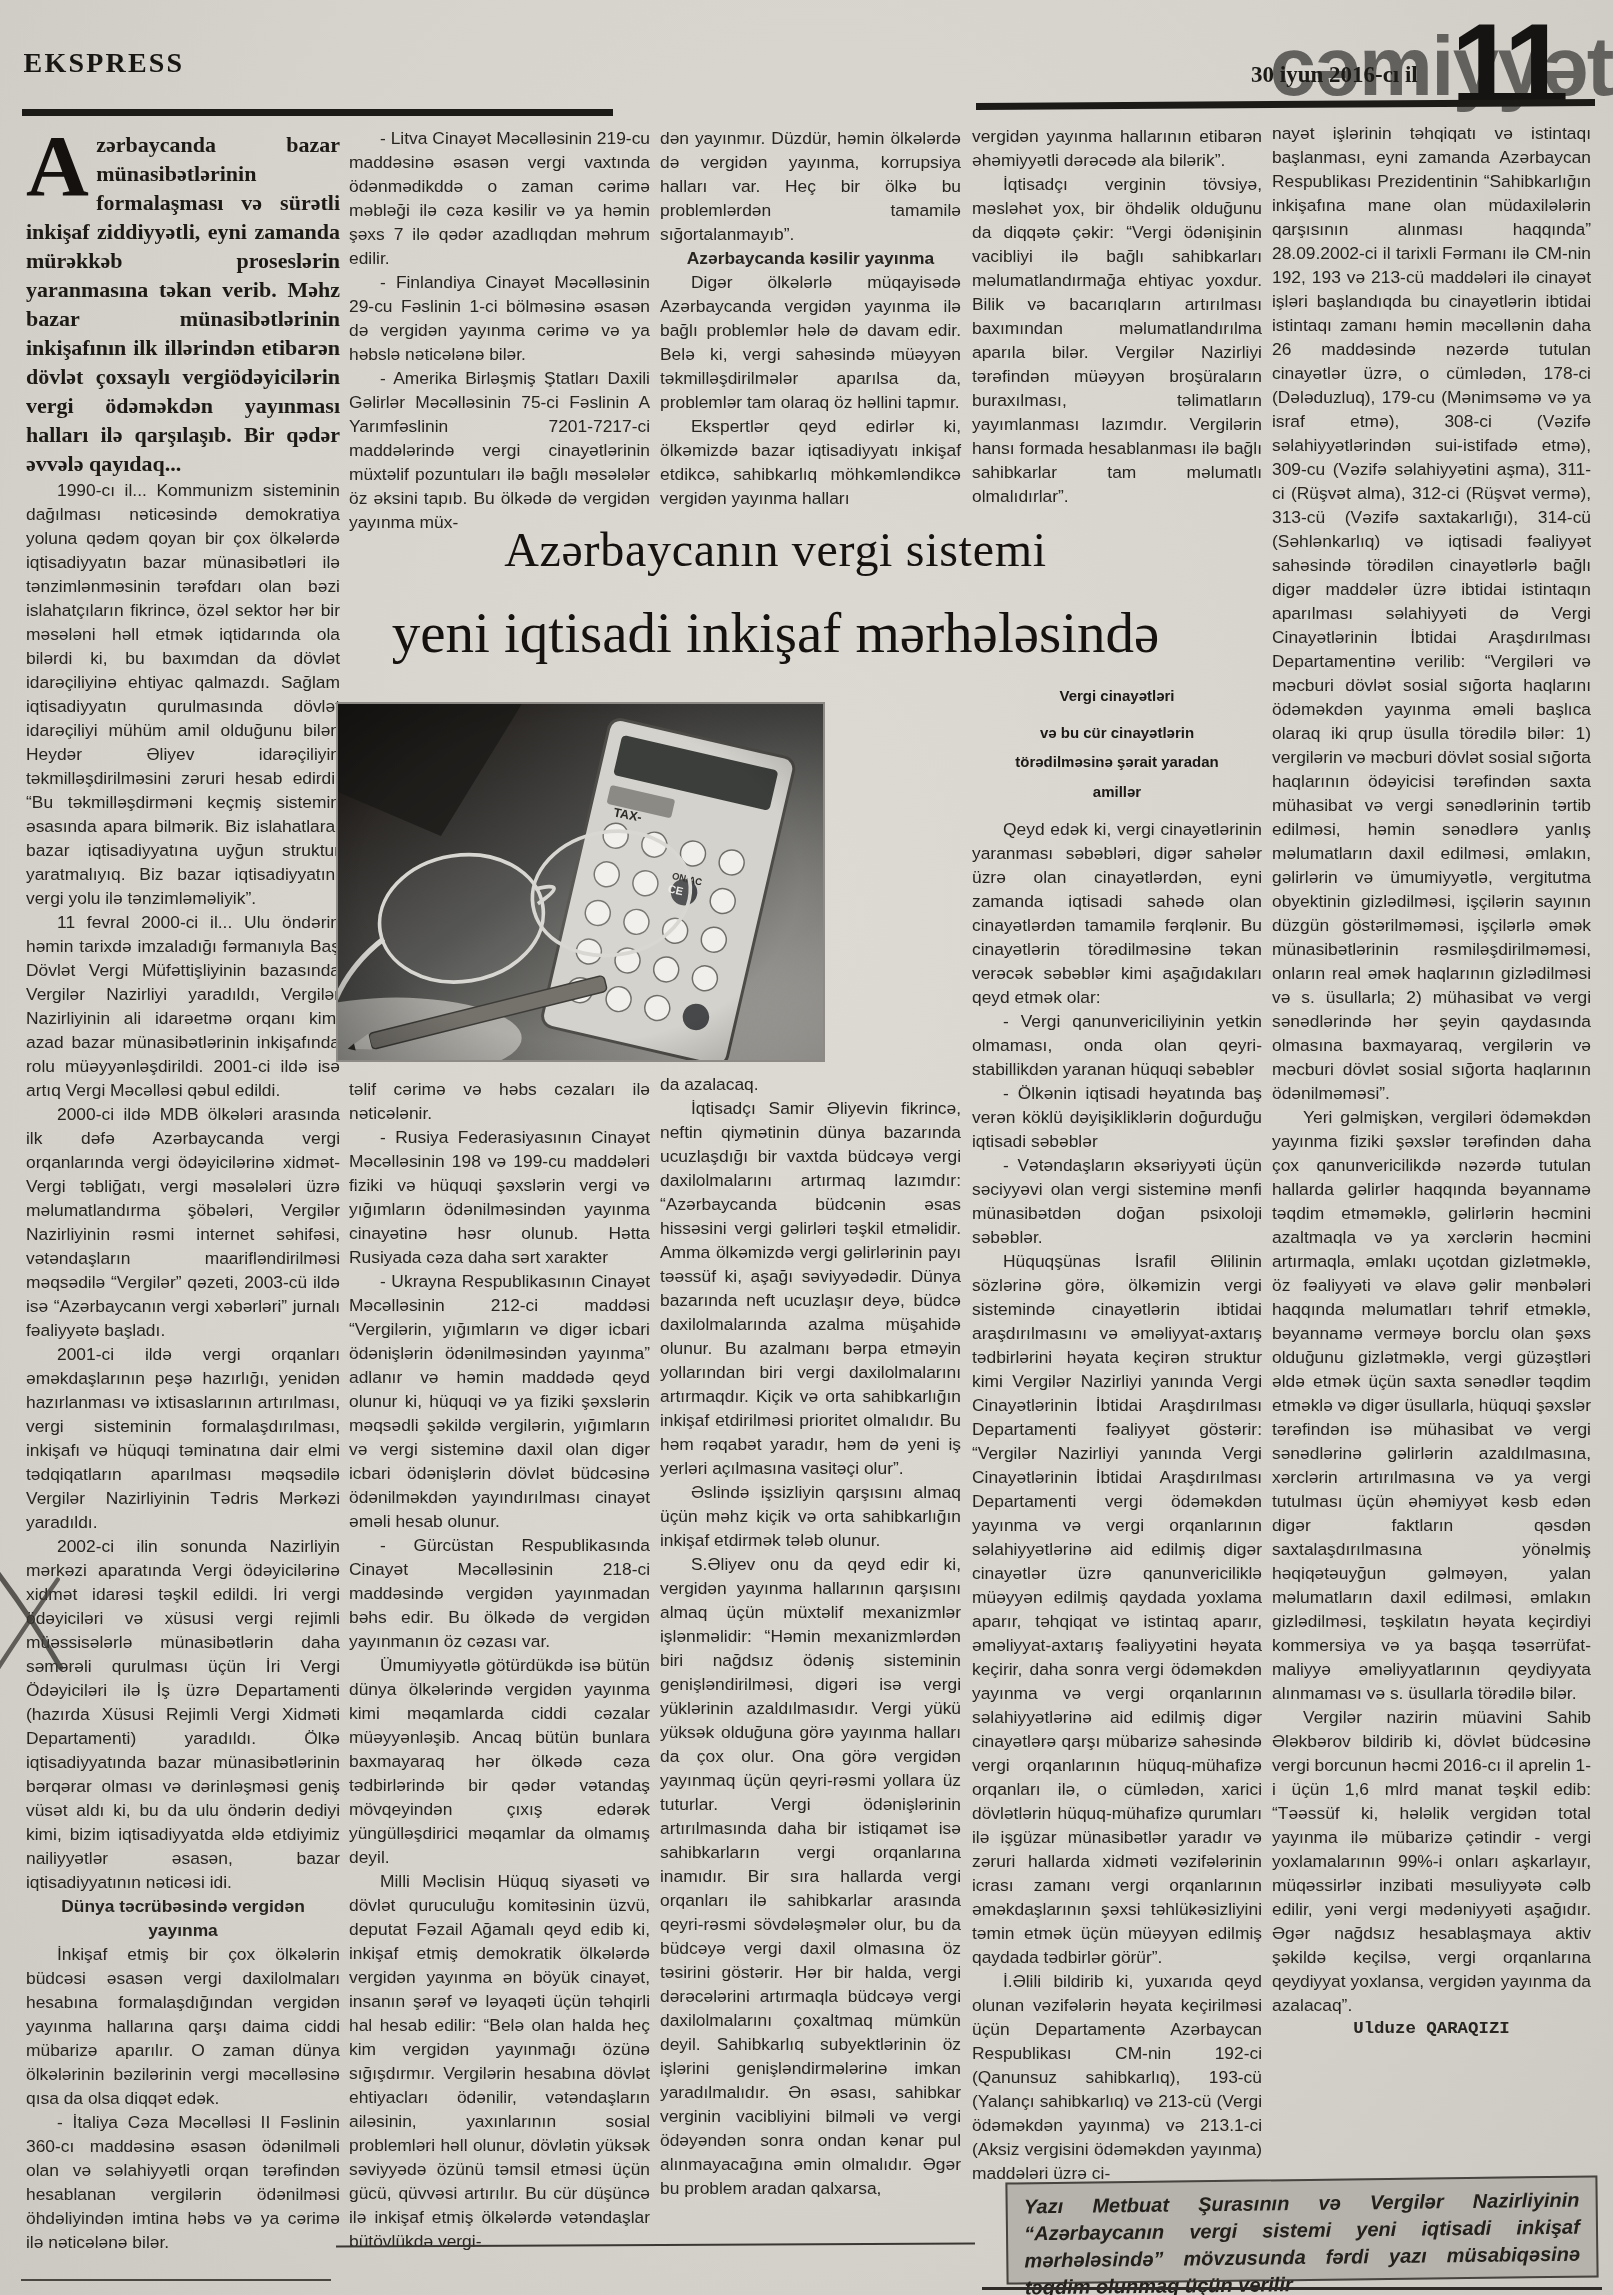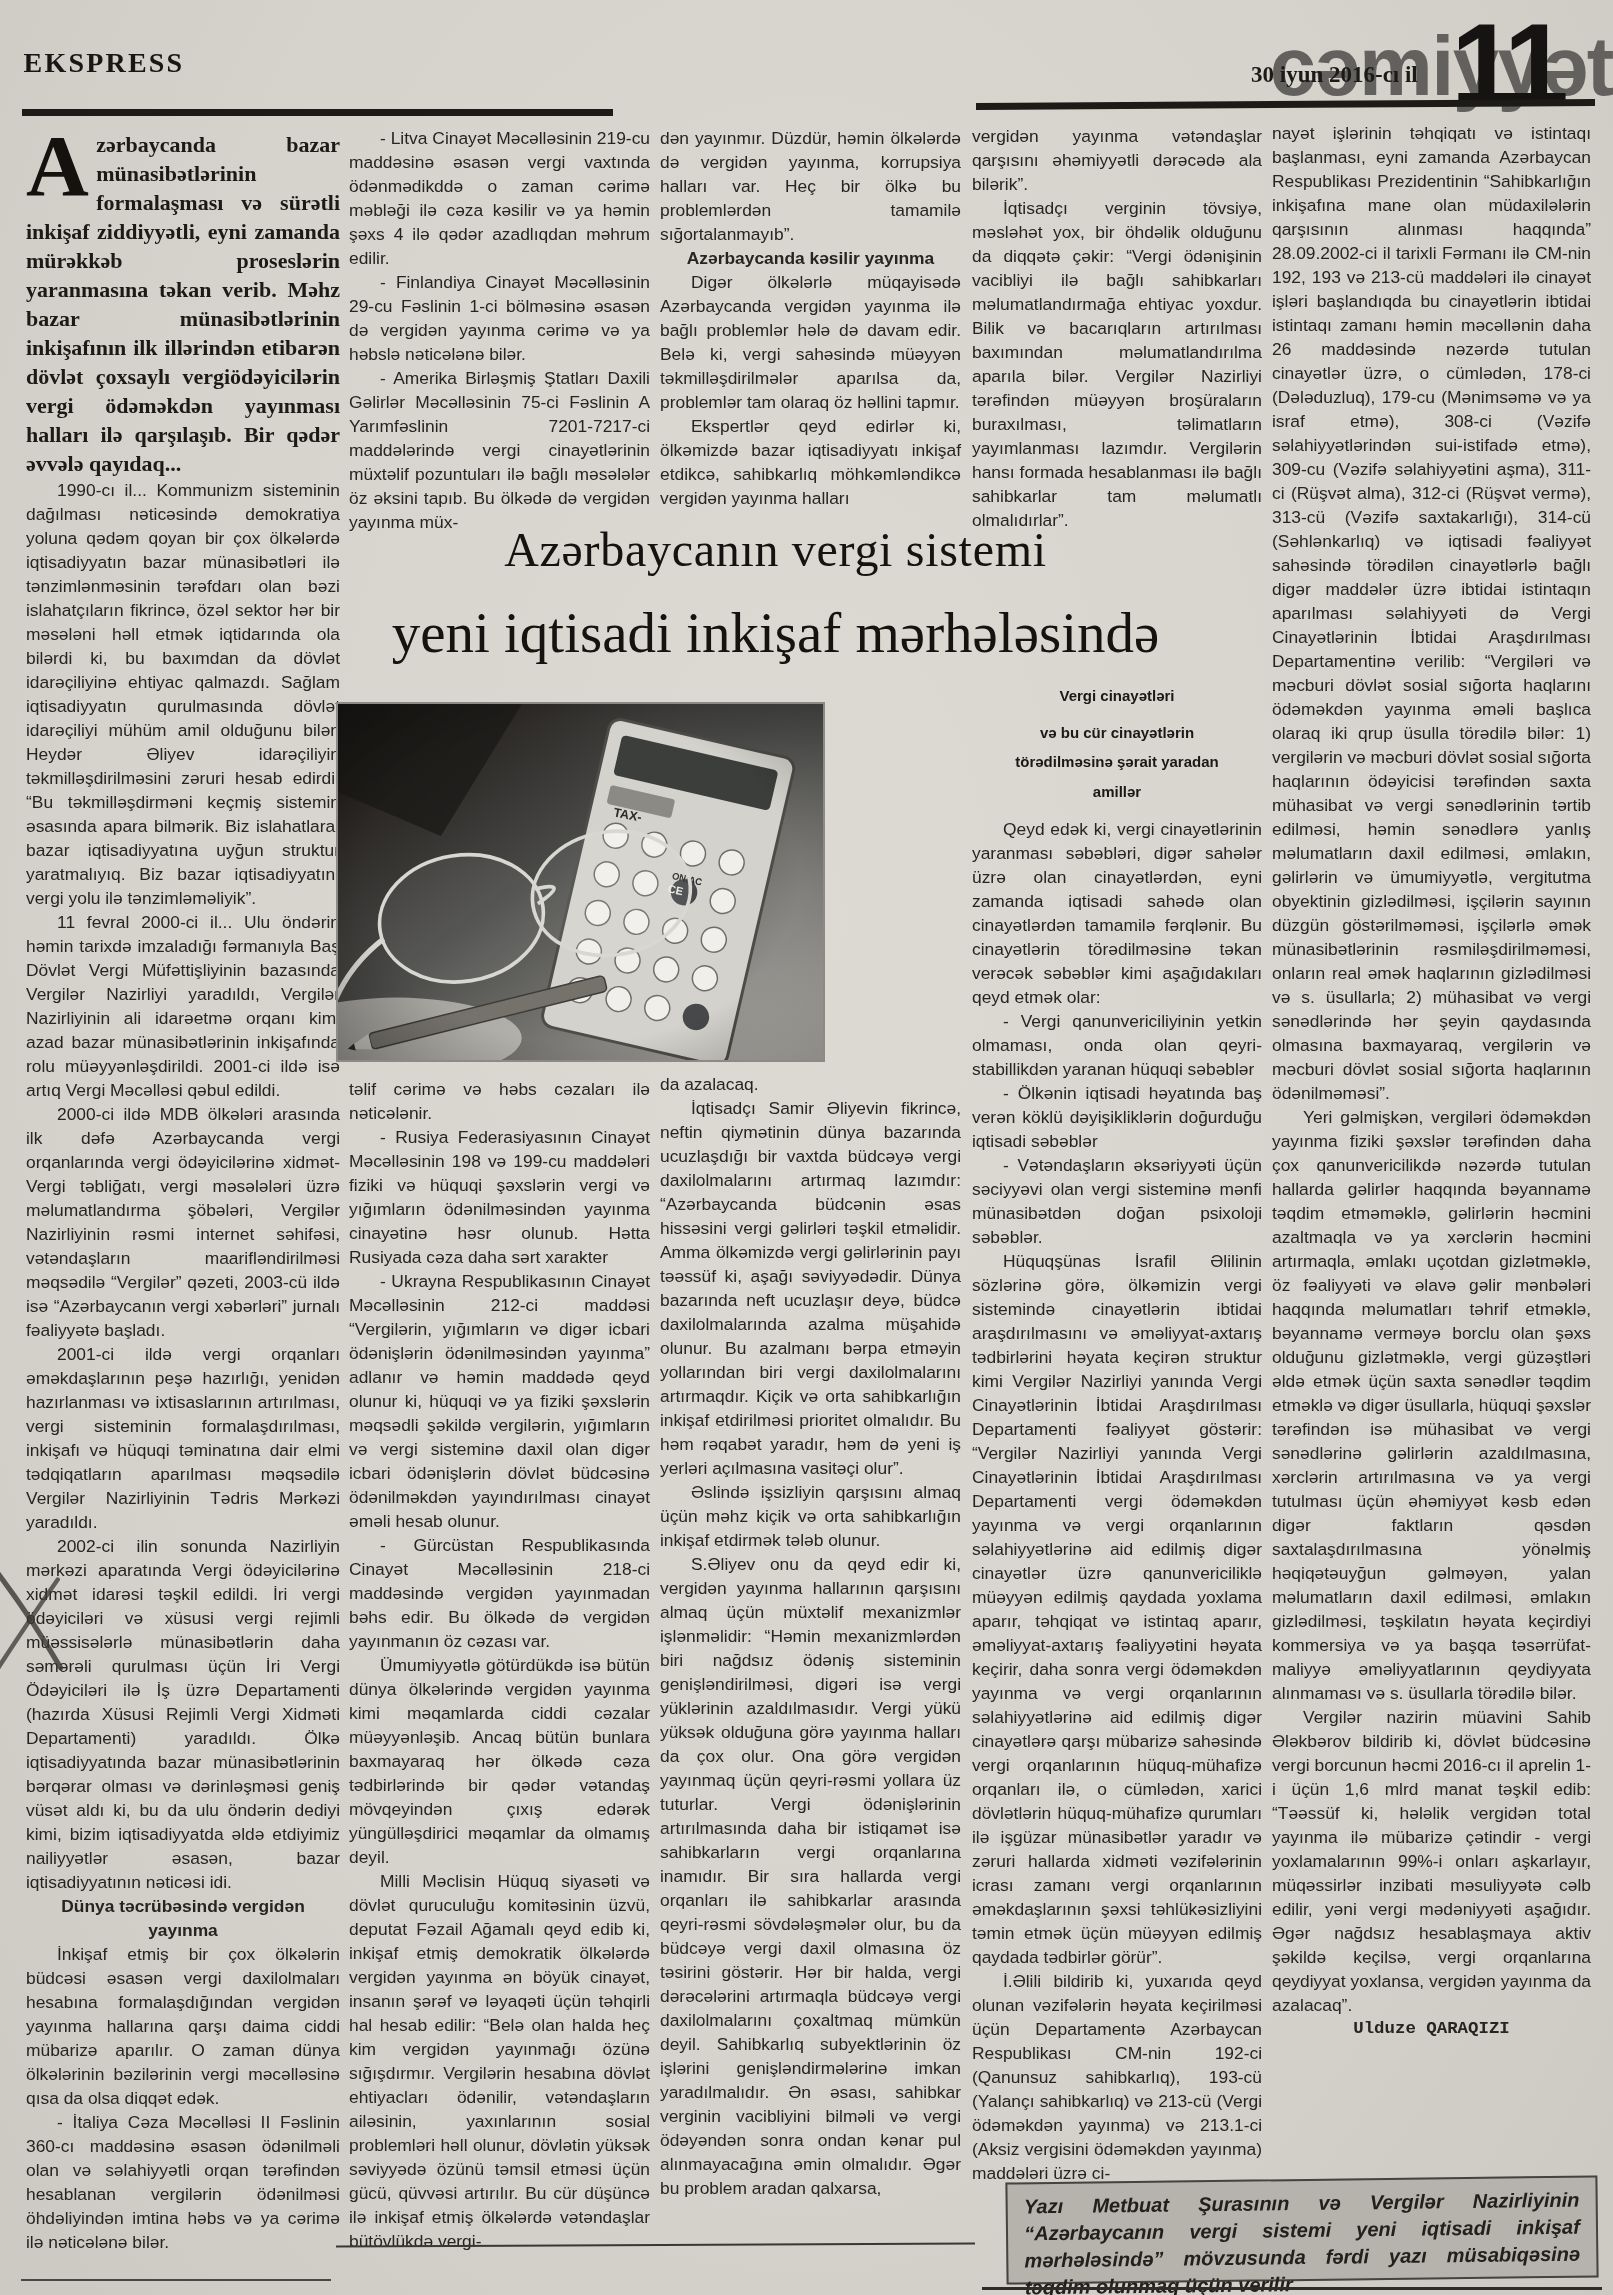--- a/index.html
+++ b/index.html
@@ -81,34 +81,34 @@
     <p class="in">11 fevral 2000-ci il... Ulu öndərin həmin tarixdə imzaladığı fərmanıyla Baş Dövlət Vergi Müfəttişliyinin bazasında Vergilər Nazirliyi yaradıldı, Vergilər Nazirliyinin ali idarəetmə orqanı kimi azad bazar münasibətlərinin inkişafında rolu müəyyənləşdirildi. 2001-ci ildə isə artıq Vergi Məcəlləsi qəbul edildi.</p>
     <p class="in">2000-ci ildə MDB ölkələri arasında ilk dəfə Azərbaycanda vergi orqanlarında vergi ödəyicilərinə xidmət-Vergi təbliğatı, vergi məsələləri üzrə məlumatlandırma şöbələri, Vergilər Nazirliyinin rəsmi internet səhifəsi, vətəndaşların maarifləndirilməsi məqsədilə “Vergilər” qəzeti, 2003-cü ildə isə “Azərbaycanın vergi xəbərləri” jurnalı fəaliyyətə başladı.</p>
     <p class="in">2001-ci ildə vergi orqanları əməkdaşlarının peşə hazırlığı, yenidən hazırlanması və ixtisaslarının artırılması, vergi sisteminin formalaşdırılması, inkişafı və hüquqi təminatına dair elmi tədqiqatların aparılması məqsədilə Vergilər Nazirliyinin Tədris Mərkəzi yaradıldı.</p>
     <p class="in">2002-ci ilin sonunda Nazirliyin mərkəzi aparatında Vergi ödəyicilərinə xidmət idarəsi təşkil edildi. İri vergi ödəyiciləri və xüsusi vergi rejimli müəssisələrlə münasibətlərin daha səmərəli qurulması üçün İri Vergi Ödəyiciləri ilə İş üzrə Departamenti (hazırda Xüsusi Rejimli Vergi Xidməti Departamenti) yaradıldı. Ölkə iqtisadiyyatında bazar münasibətlərinin bərqərar olması və dərinləşməsi geniş vüsət aldı ki, bu da ulu öndərin dediyi kimi, bizim iqtisadiyyatda əldə etdiyimiz nailiyyətlər əsasən, bazar iqtisadiyyatının nəticəsi idi.</p>
     <p class="sub">Dünya təcrübəsində vergidən yayınma</p>
     <p class="in">İnkişaf etmiş bir çox ölkələrin büdcəsi əsasən vergi daxilolmaları hesabına formalaşdığından vergidən yayınma hallarına qarşı daima ciddi mübarizə aparılır. O zaman dünya ölkələrinin bəzilərinin vergi məcəlləsinə qısa da olsa diqqət edək.</p>
     <p class="in">- İtaliya Cəza Məcəlləsi II Fəslinin 360-cı maddəsinə əsasən ödənilməli olan və səlahiyyətli orqan tərəfindən hesablanan vergilərin ödənilməsi öhdəliyindən imtina həbs və ya cərimə ilə nəticələnə bilər.</p>
   </div>
 
   <div class="abs col c2a">
-    <p class="in">- Litva Cinayət Məcəlləsinin 219-cu maddəsinə əsasən vergi vaxtında ödənmədikddə o zaman cərimə məbləği ilə cəza kəsilir və ya həmin şəxs 4 ilə qədər azadlıqdan məhrum edilir.</p>
+    <p class="in">- Litva Cinayət Məcəlləsinin 219-cu maddəsinə əsasən vergi vaxtında ödənmədikddə o zaman cərimə məbləği ilə cəza kəsilir və ya həmin şəxs 7 ilə qədər azadlıqdan məhrum edilir.</p>
     <p class="in">- Finlandiya Cinayət Məcəlləsinin 29-cu Fəslinin 1-ci bölməsinə əsasən də vergidən yayınma cərimə və ya həbslə nəticələnə bilər.</p>
     <p class="in">- Amerika Birləşmiş Ştatları Daxili Gəlirlər Məcəlləsinin 75-ci Fəslinin A Yarımfəslinin 7201-7217-ci maddələrində vergi cinayətlərinin müxtəlif pozuntuları ilə bağlı məsələlər öz əksini tapıb. Bu ölkədə də vergidən yayınma müx-</p>
   </div>
 
   <div class="abs col c3a">
     <p>dən yayınmır. Düzdür, həmin ölkələrdə də vergidən yayınma, korrupsiya halları var. Heç bir ölkə bu problemlərdən tamamilə sığortalanmayıb”.</p>
     <p class="sub">Azərbaycanda kəsilir yayınma</p>
     <p class="in">Digər ölkələrlə müqayisədə Azərbaycanda vergidən yayınma ilə bağlı problemlər hələ də davam edir. Belə ki, vergi sahəsində müəyyən təkmilləşdirilmələr aparılsa da, problemlər tam olaraq öz həllini tapmır.</p>
     <p class="in">Ekspertlər qeyd edirlər ki, ölkəmizdə bazar iqtisadiyyatı inkişaf etdikcə, sahibkarlıq möhkəmləndikcə vergidən yayınma halları</p>
   </div>
 
   <div class="abs col c4a">
-    <p>vergidən yayınma vətəndaşlar qarşısını əhəmiyyətli dərəcədə ala bilərik”.</p>
+    <p>vergidən yayınma hallarının etibarən əhəmiyyətli dərəcədə ala bilərik”.</p>
     <p class="in">İqtisadçı verginin tövsiyə, məsləhət yox, bir öhdəlik olduğunu da diqqətə çəkir: “Vergi ödənişinin vacibliyi ilə bağlı sahibkarları məlumatlandırmağa ehtiyac yoxdur. Bilik və bacarıqların artırılması baxımından məlumatlandırılma aparıla bilər. Vergilər Nazirliyi tərəfindən müəyyən broşüraların buraxılması, təlimatların yayımlanması lazımdır. Vergilərin hansı formada hesablanması ilə bağlı sahibkarlar tam məlumatlı olmalıdırlar”.</p>
   </div>
 
   <div class="abs headline">
     <div class="l1">Azərbaycanın vergi sistemi</div>
     <div class="l2">yeni iqtisadi inkişaf mərhələsində</div>
   </div>
 
   <div class="abs photo">
     <svg viewBox="0 0 660 485" preserveAspectRatio="none">

